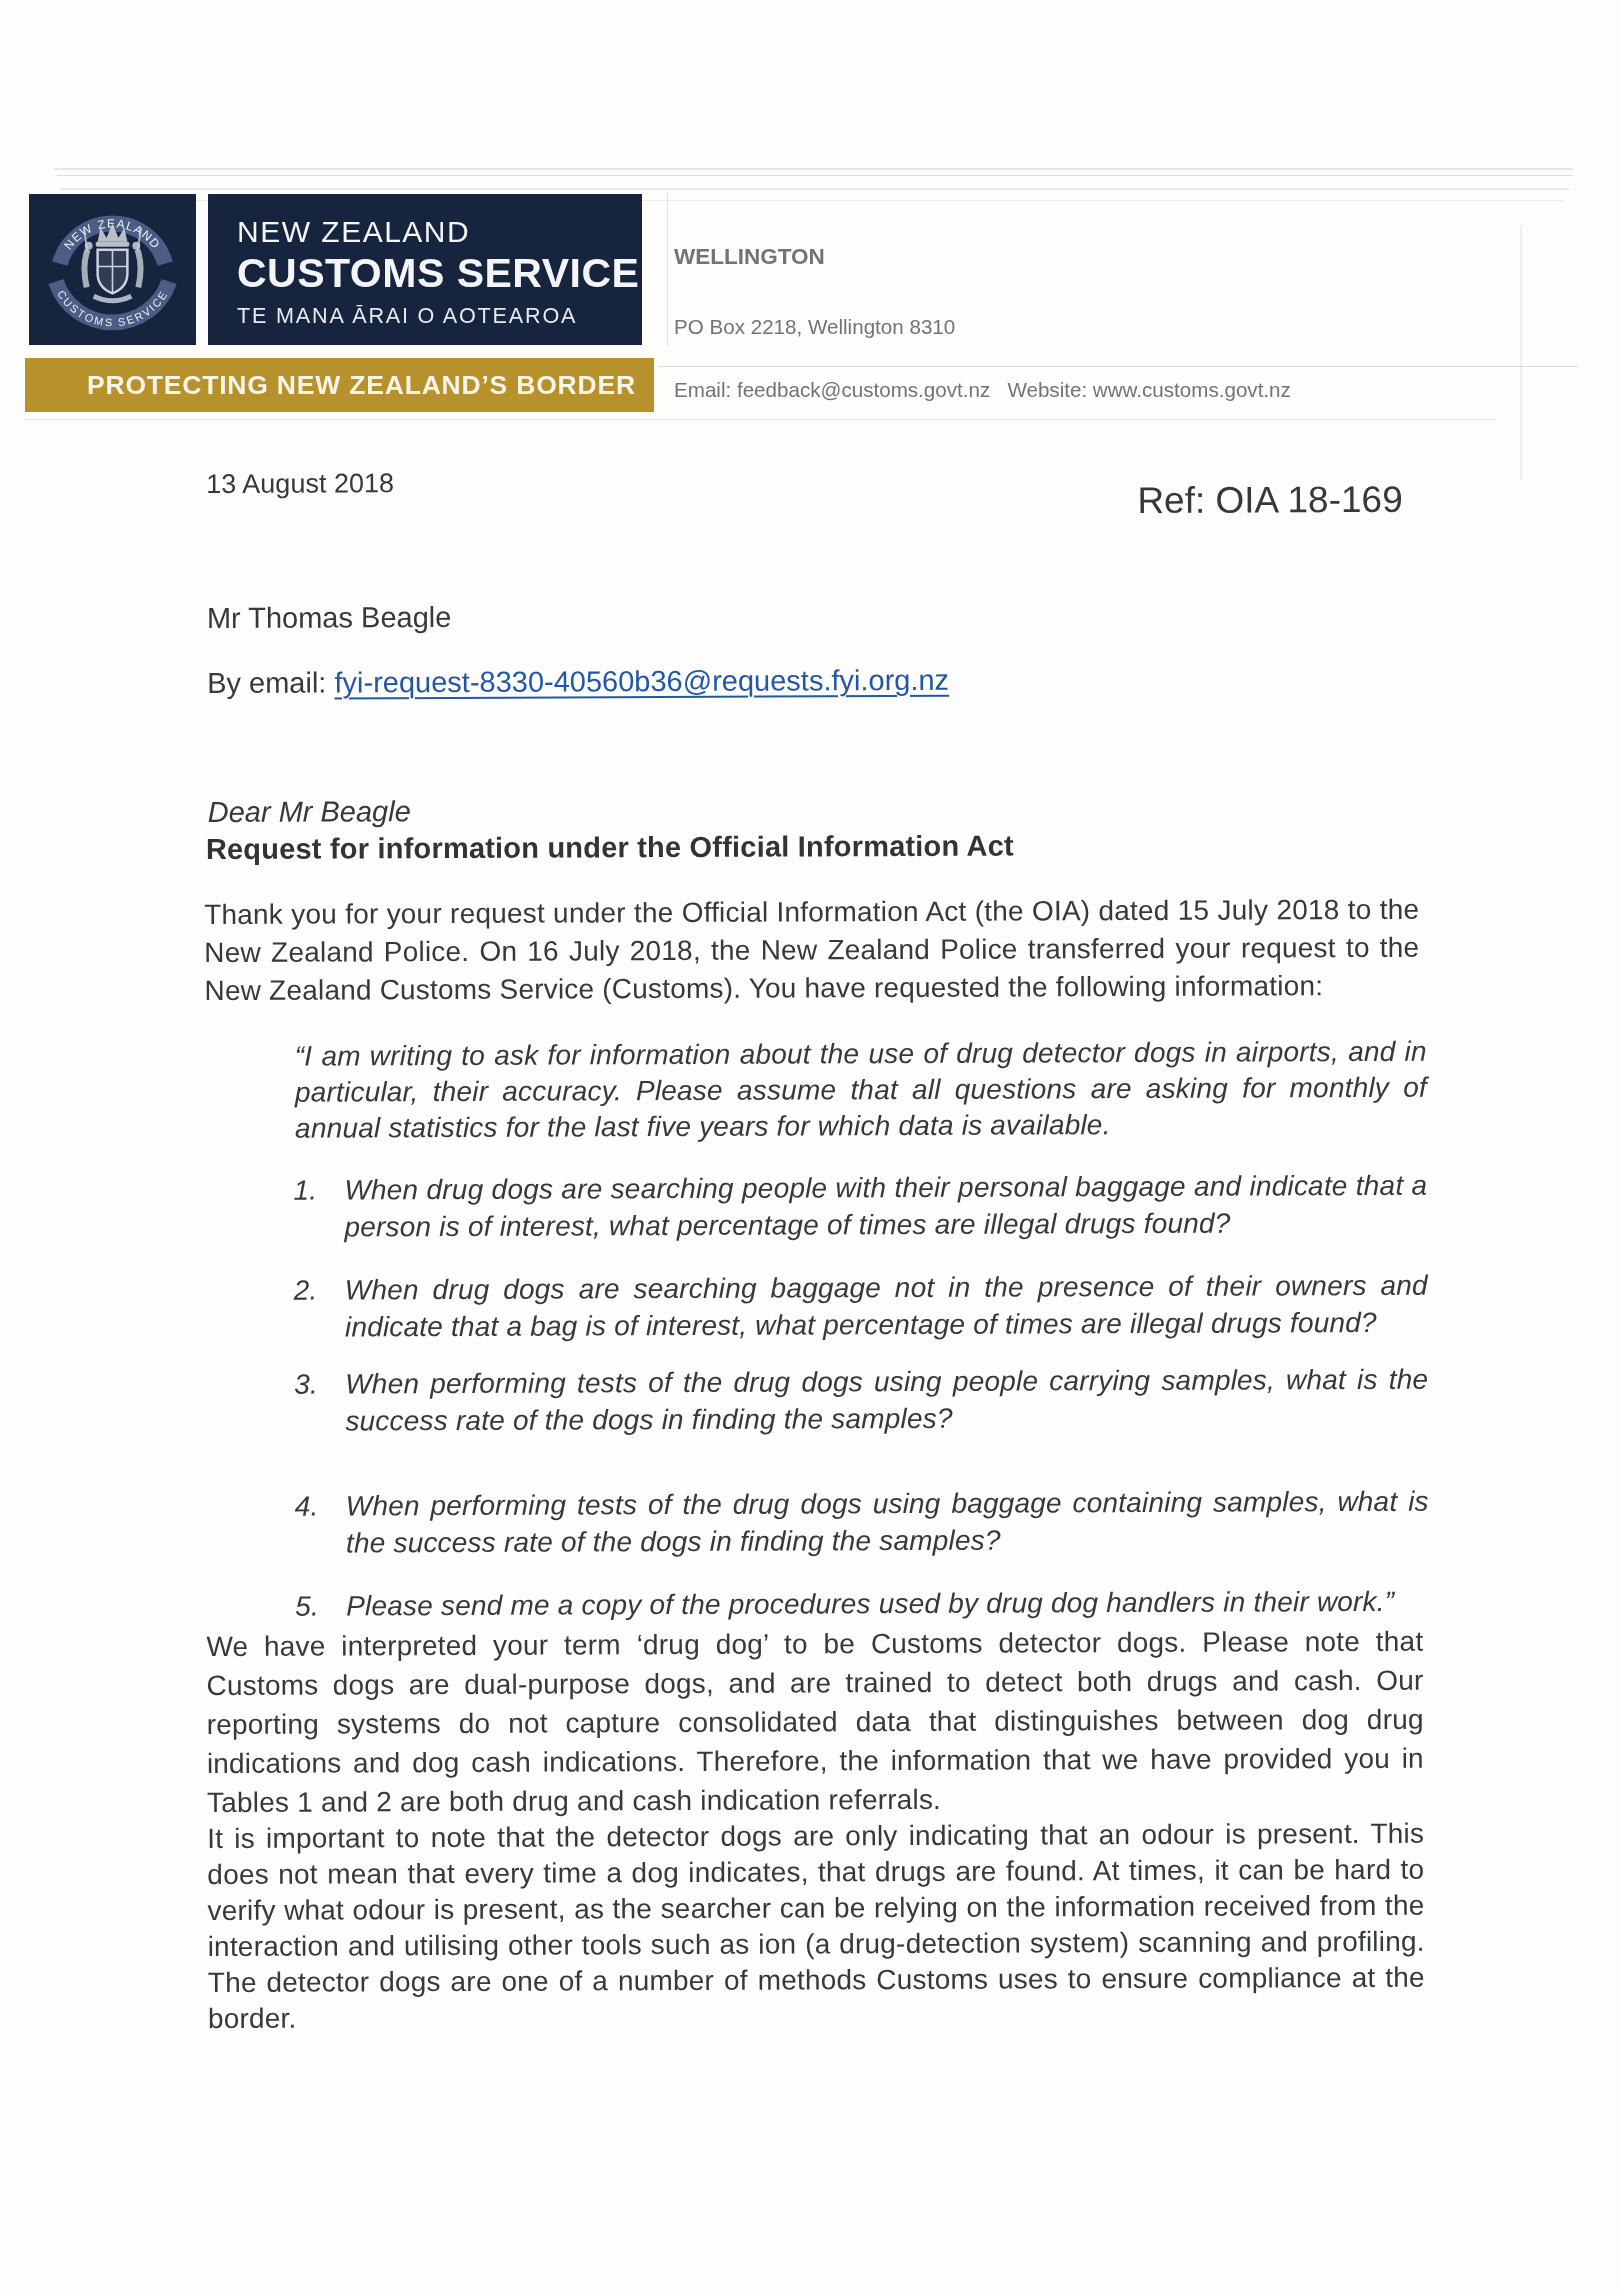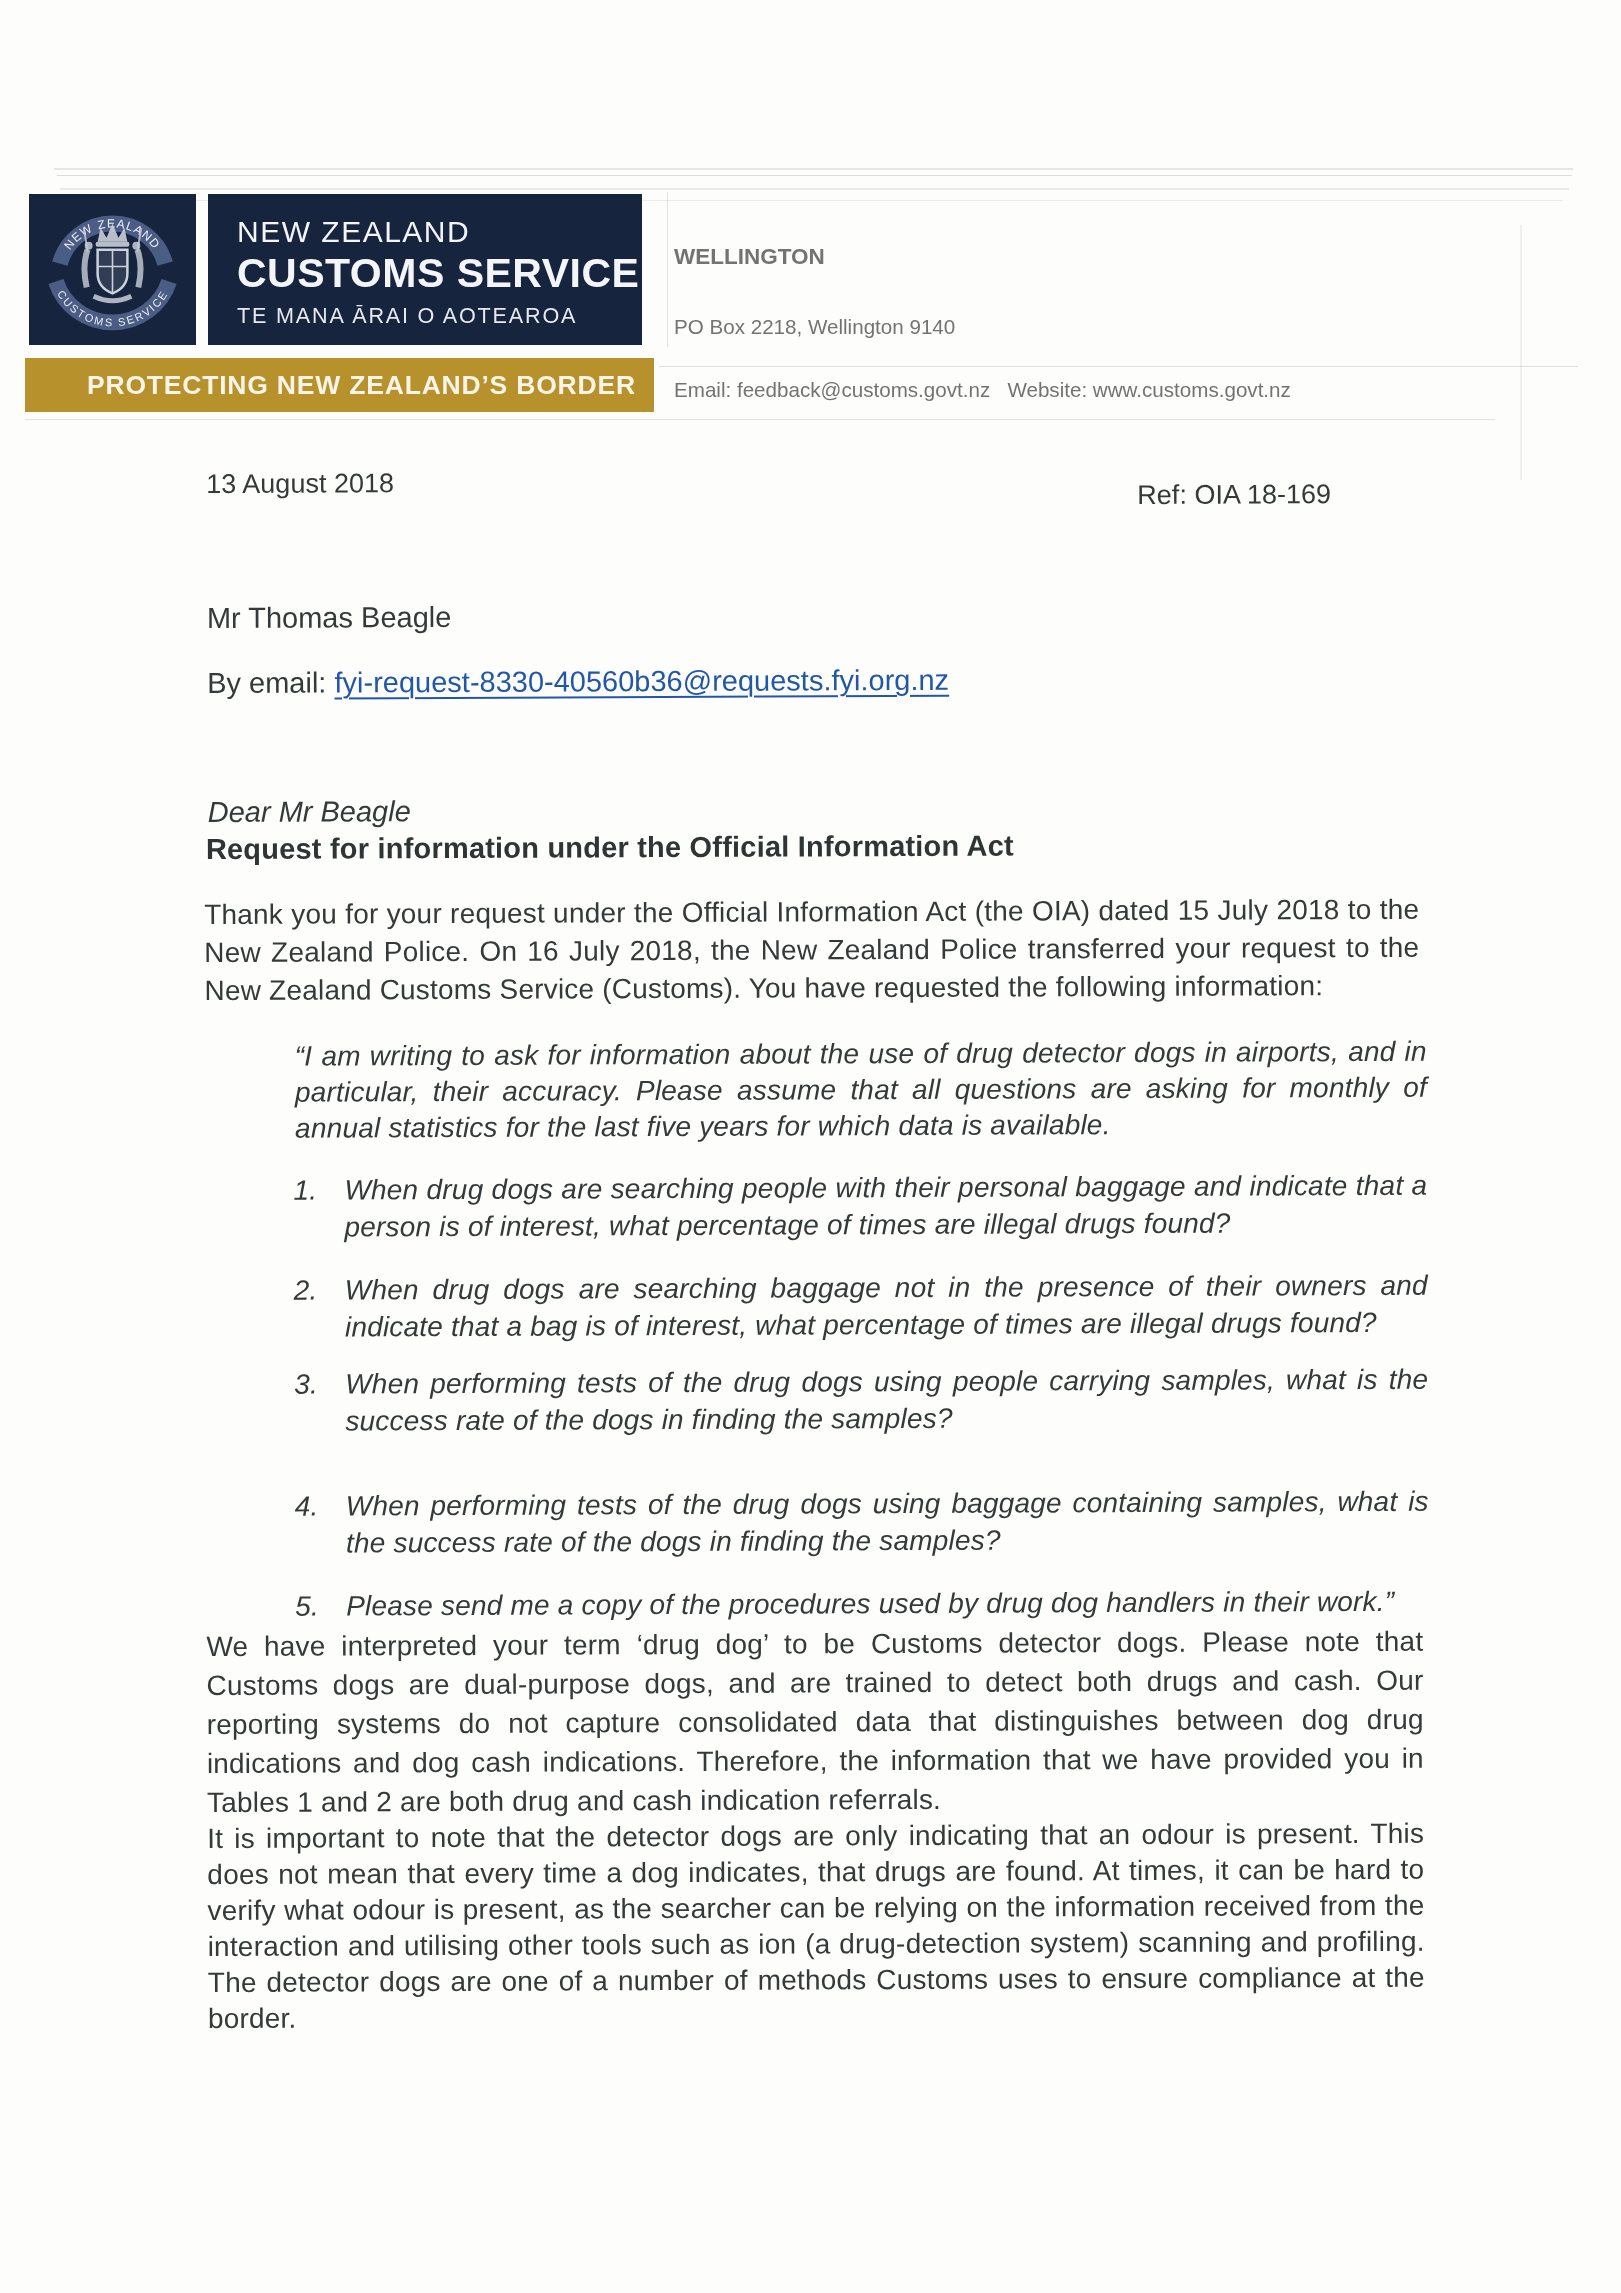--- a/index.html
+++ b/index.html
@@ -30,21 +30,21 @@
   .c-city{font-size:22.5px;font-weight:700;line-height:26.5px;margin-bottom:6.9px;}
   .c-line{font-size:20.6px;line-height:27px;}
   .tagline{position:absolute;left:24.5px;top:358px;width:629px;height:54px;background:#b6912c;
     display:flex;align-items:center;justify-content:flex-end;box-sizing:border-box;padding-right:17.6px;}
   .tagline span{color:#f8f4e7;font-size:26.5px;font-weight:700;letter-spacing:0.8px;}
   
   .letter{position:absolute;left:0;top:0;width:1621px;height:2294px;
     transform:rotate(-0.25deg);transform-origin:216px 882px;}
   .letter > div{position:absolute;}
   .date{left:208px;top:469px;font-size:27px;}
-  .ref{left:1139px;top:484px;font-size:27px;}
+  .ref{left:1139px;top:484px;font-size:37px;}
   .addressee{left:208px;top:602px;font-size:29px;}
   .by-email{left:208px;top:667px;font-size:29px;}
   .email-link{color:#2257a8;text-decoration:underline;text-decoration-thickness:2px;text-underline-offset:4.9px;}
   .salutation{left:208px;top:796px;font-size:29px;font-style:italic;}
   .subject{left:206px;top:833px;font-size:29px;font-weight:700;color:#2e3534;letter-spacing:0.2px;}
   .para{font-size:28px;line-height:38px;text-align:justify;letter-spacing:0.2px;}
   .para1{left:204px;top:896px;width:1215px;}
   .quote-intro{left:294px;top:1039px;width:1132px;font-size:28px;line-height:36px;
     font-style:italic;text-align:justify;letter-spacing:0.2px;}
   .q-item{display:flex;font-style:italic;font-size:28px;line-height:37px;letter-spacing:0.2px;}
@@ -103,21 +103,21 @@
   <div class="org-box">
     <div class="org-inner">
       <div class="org-l1">NEW ZEALAND</div>
       <div class="org-l2">CUSTOMS SERVICE</div>
       <div class="org-l3">TE MANA ĀRAI O AOTEAROA</div>
     </div>
   </div>
 
   <div class="contact">
     <div class="c-city">WELLINGTON</div>
-    <div class="c-line">PO Box 2218, Wellington 9140</div>
+    <div class="c-line">PO Box 2218, Wellington 8310</div>
     <div class="c-line">Email: feedback@customs.govt.nz   Website: www.customs.govt.nz</div>
   </div>
 
   <div class="tagline">
     <span>PROTECTING NEW ZEALAND’S BORDER</span>
   </div>
 
   <div class="letter">
     <div class="date">13 August 2018</div>
     <div class="ref">Ref: OIA 18-169</div>

